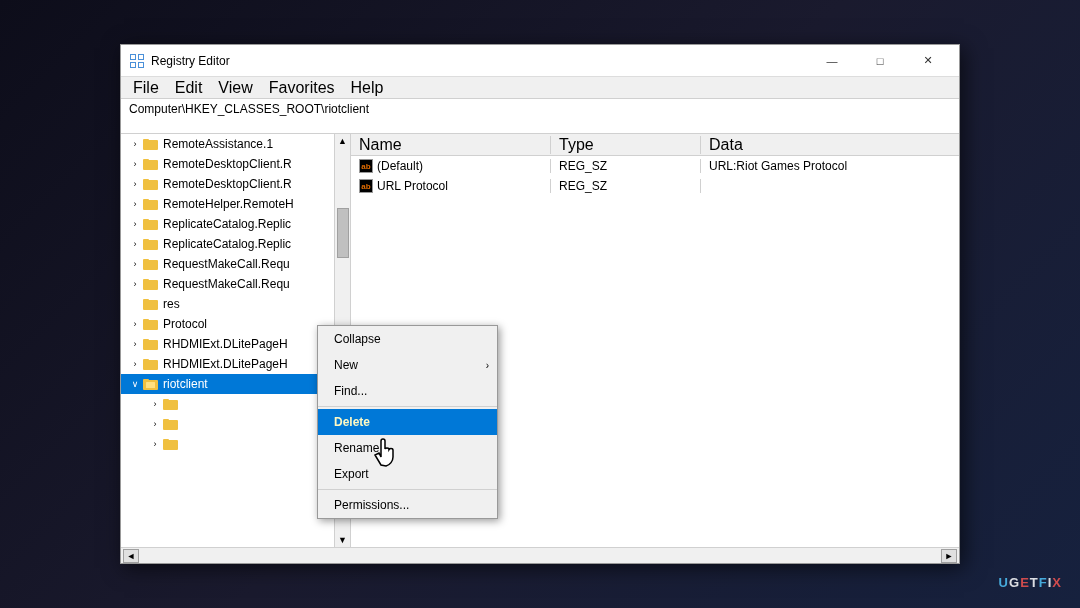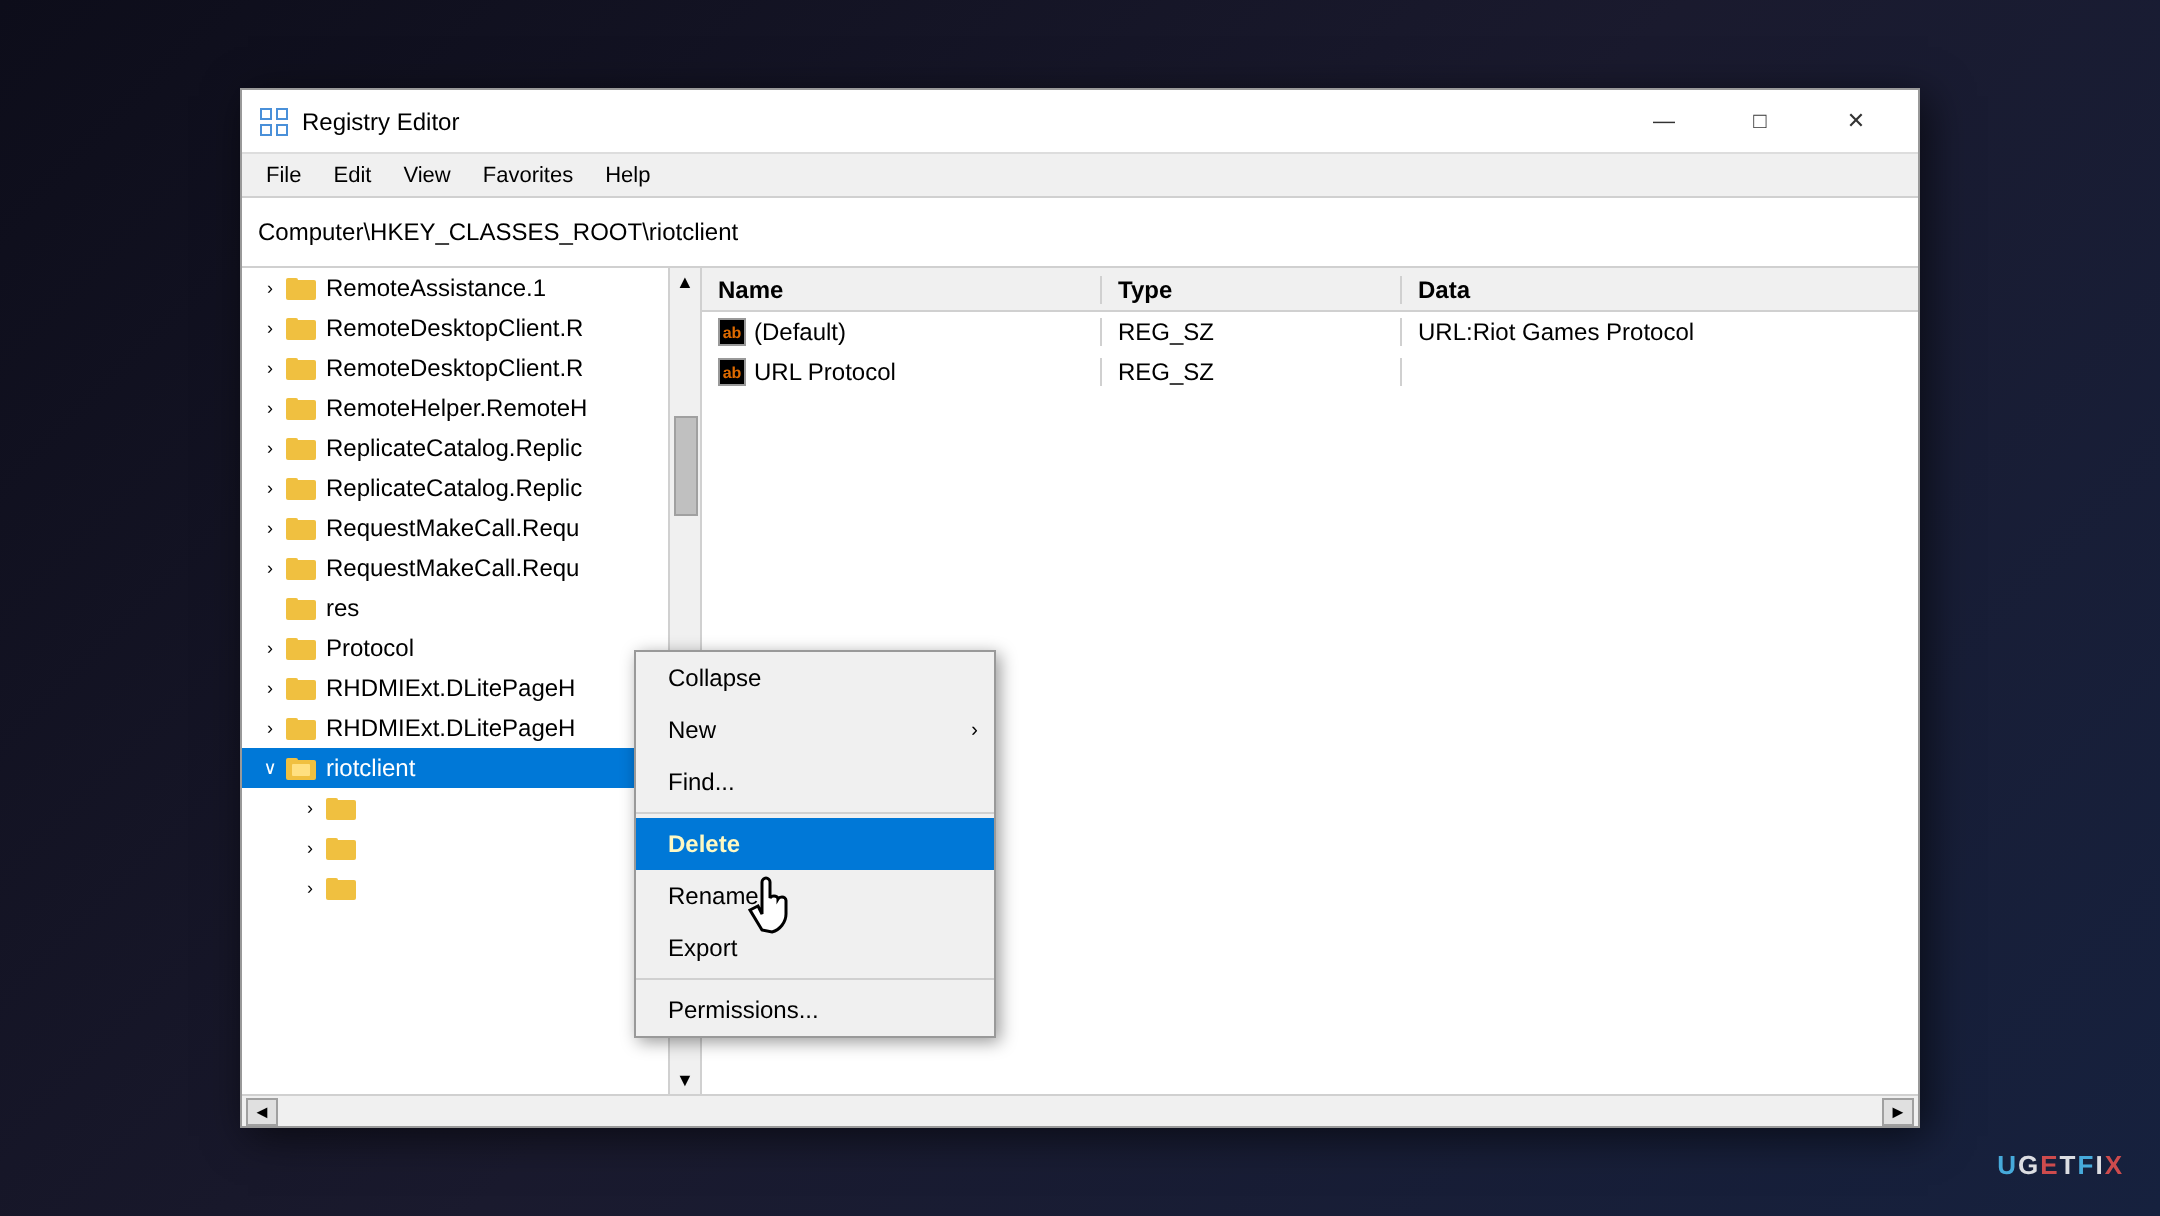--- a/index.html
+++ b/index.html
@@ -92,32 +92,32 @@
       height: 22px;
       background: #f0f0f0;
       display: flex;
       align-items: center;
       padding: 0 4px;
       border-bottom: 1px solid #d0d0d0;
       flex-shrink: 0;
     }
     .menu-item {
       padding: 2px 8px;
-      font-size: 11px;
+      font-size: 16px;
       cursor: pointer;
       color: #000;
     }
 
     
     .address-bar {
       height: 26px;
       background: #fff;
       border-bottom: 1px solid #d0d0d0;
       display: flex;
-      align-items: center;
+      align-items: flex-end;
       padding: 17px 8px;
       flex-shrink: 0;
     }
     .address-text {
       font-size: 12px;
       color: #000;
     }
 
     
     .main-content {
@@ -171,22 +171,22 @@
       overflow: hidden;
     }
     .data-header {
       display: flex;
       height: 22px;
       background: #f0f0f0;
       border-bottom: 1px solid #d0d0d0;
       align-items: center;
     }
     .data-col {
-      font-size: 12px;
-      font-weight: bold;
+      font-size: 16px;
+      font-weight: normal;
       padding: 0 8px;
       color: #000;
     }
     .data-col.name { width: 200px; border-right: 1px solid #d0d0d0; }
     .data-col.type { width: 150px; border-right: 1px solid #d0d0d0; }
     .data-col.data-val { flex: 1; }
     .data-row {
       display: flex;
       height: 20px;
       align-items: center;

